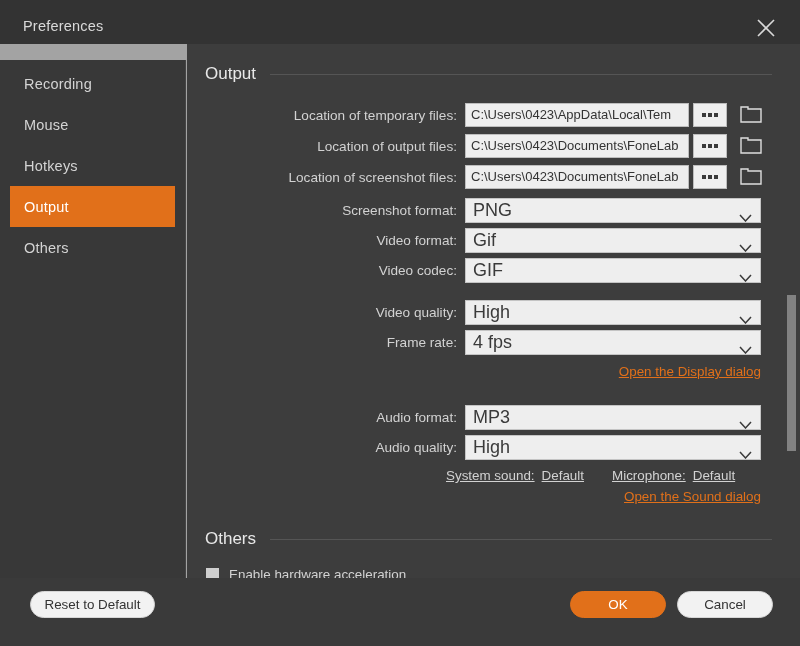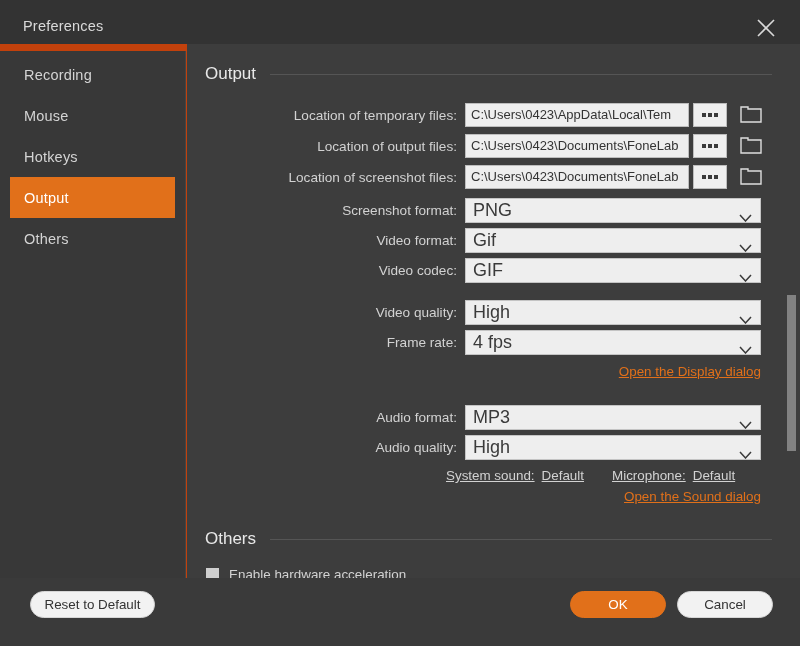--- a/index.html
+++ b/index.html
@@ -4,21 +4,21 @@
 <style>
   html,body{margin:0;padding:0;background:#fff;}
   body{
     width:800px;height:646px;
     font-family:"Liberation Sans", sans-serif;
     overflow:hidden;
   }
   .window{
     position:relative;
     width:800px;height:646px;
-    background:#c2410c;
+    background:#a3a3a3;
     box-sizing:border-box;
     overflow:hidden;
   }
   
   .titlebar{
     position:absolute;left:0;top:0;width:800px;height:44px;
     background:#333333;
   }
   .title-text{
     position:absolute;left:23px;top:18px;
@@ -26,21 +26,21 @@
     letter-spacing:.2px;
   }
   .close-btn{
     position:absolute;right:20px;top:14px;
     width:28px;height:28px;
     cursor:pointer;
   }
   .close-btn svg{display:block;}
   
   .sidebar{
-    position:absolute;left:0;top:51px;
+    position:absolute;left:0;top:60px;
     width:186px;height:534px;
     background:#383838;
     border-right:1px solid #454545;
     box-sizing:border-box;
   }
   .side-item{
     position:relative;
     height:41px;
     margin:0 10px 0 10px;
     display:flex;align-items:center;

